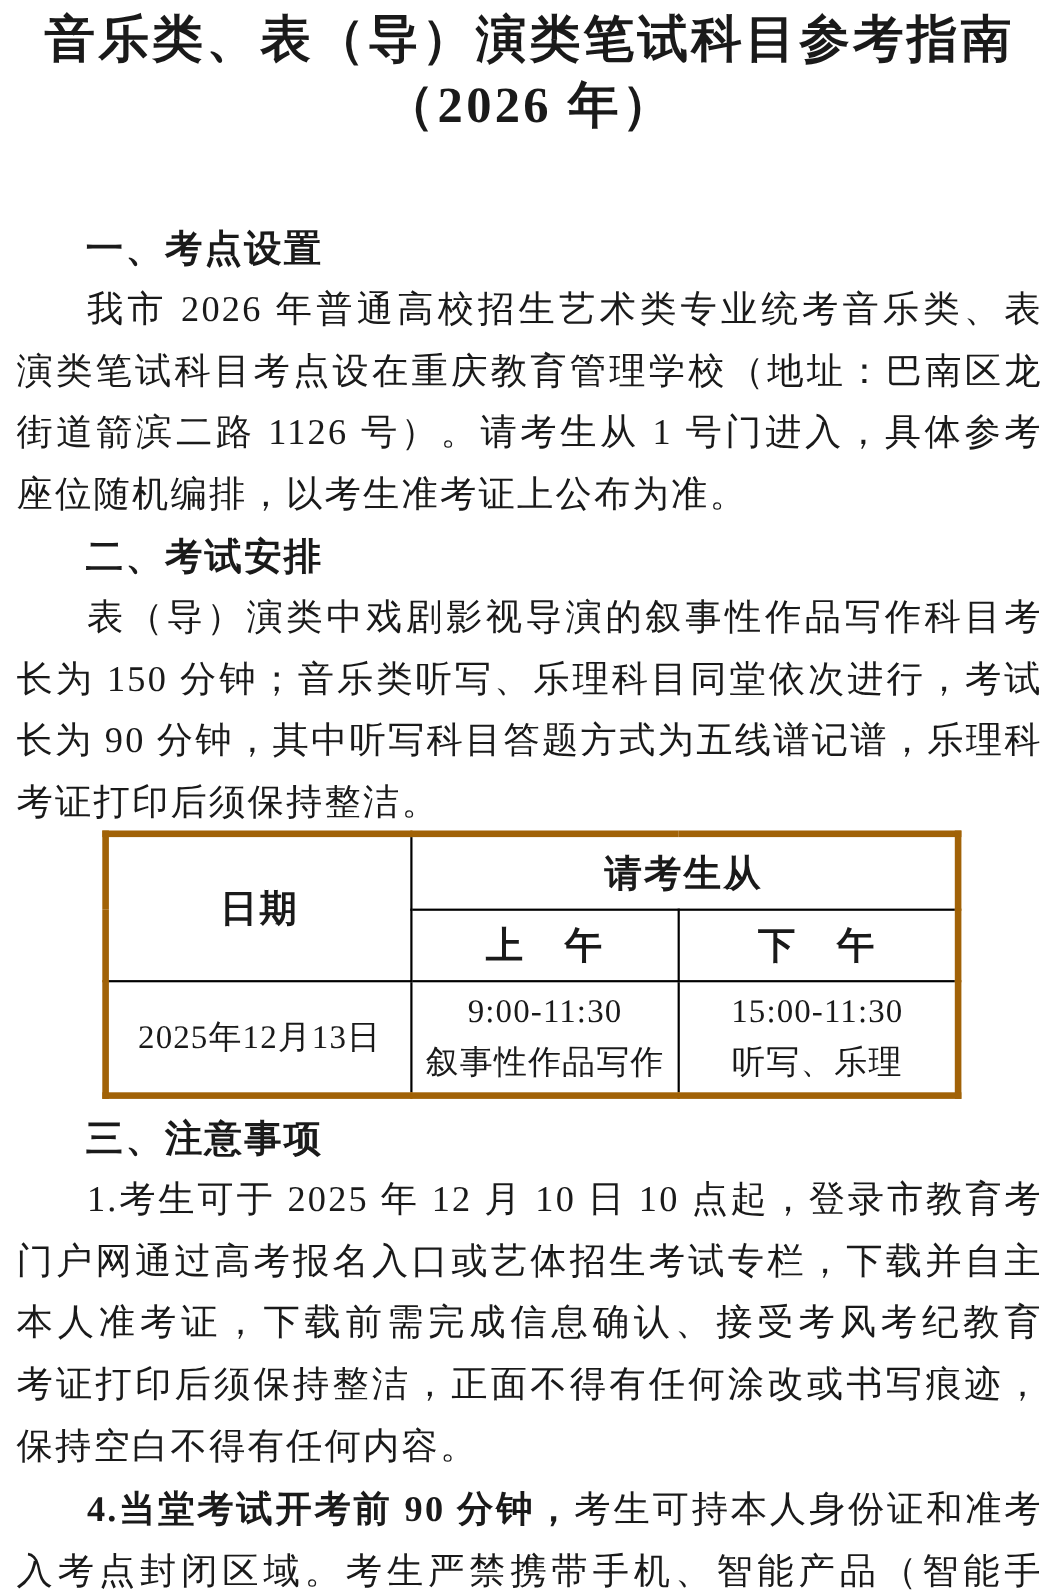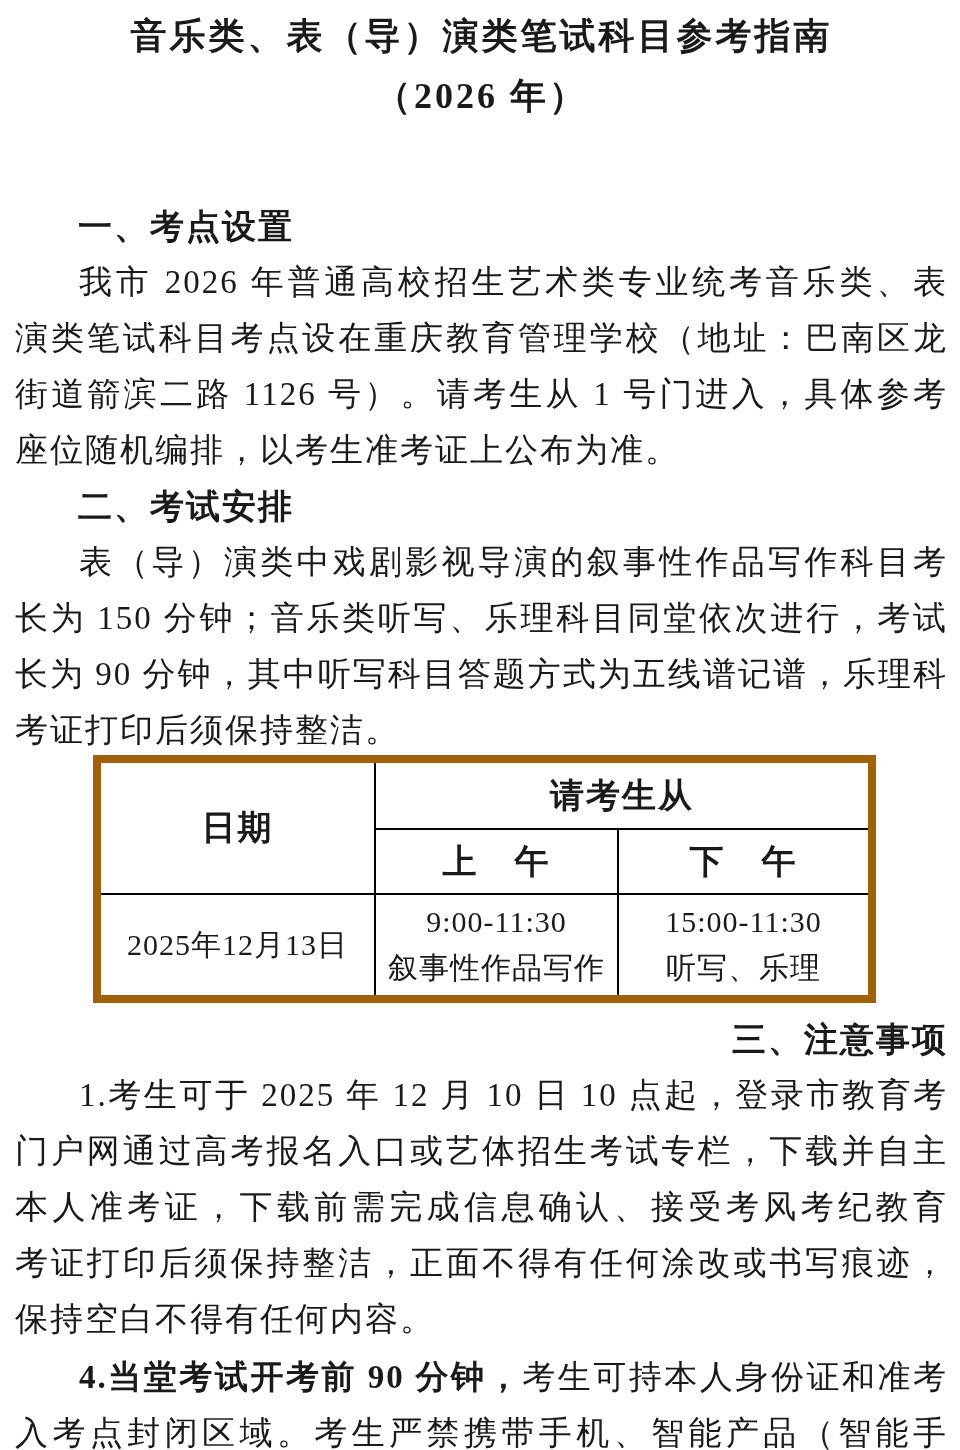--- a/index.html
+++ b/index.html
@@ -19,40 +19,40 @@
     width: 960px;
     height: 1450px;
     padding: 0 12px 0 15px;
     box-sizing: border-box;
     background: #ffffff;
   }
   
   .title-line {
     text-align: center;
     font-weight: 700;
-    font-size: 36px;
+    font-size: 46px;
     letter-spacing: 3px;
     height: 60px;
     line-height: 60px;
     white-space: nowrap;
   }
   .title-line.first { margin-top: 6px; }
   
   .heading {
     font-family: "Liberation Sans", "DejaVu Sans", sans-serif;
     font-weight: 700;
     font-size: 34px;
     height: 56px;
     line-height: 56px;
     padding-left: 63px;
     letter-spacing: 2px;
     white-space: nowrap;
   }
   .heading.h1 { margin-top: 72px; }
-  .heading.h3 { margin-top: 8px; text-align: right; }
+  .heading.h3 { margin-top: 8px; }
   
   .bline {
     font-size: 33px;
     height: 56px;
     line-height: 56px;
     letter-spacing: 2px;
     white-space: nowrap;
   }
   .bline.full {
     text-align: justify;
@@ -63,21 +63,21 @@
   .bline.indent { padding-left: 64px; }
   .bline .lead-bold { font-weight: 700; }
   .pgroup.item2 { margin-top: 2px; }
   
   table.exam {
     border-collapse: collapse;
     table-layout: fixed;
     width: 775px;
     margin-left: 78px;
     margin-top: -3px;
-    border: 8px solid #a16207;
+    border: 6px solid #a16207;
   }
   table.exam td {
     border: 2px solid #000000;
     text-align: center;
     vertical-align: middle;
     padding: 0;
   }
   td.th-cell {
     font-family: "Liberation Sans", "DejaVu Sans", sans-serif;
     font-weight: 700;

